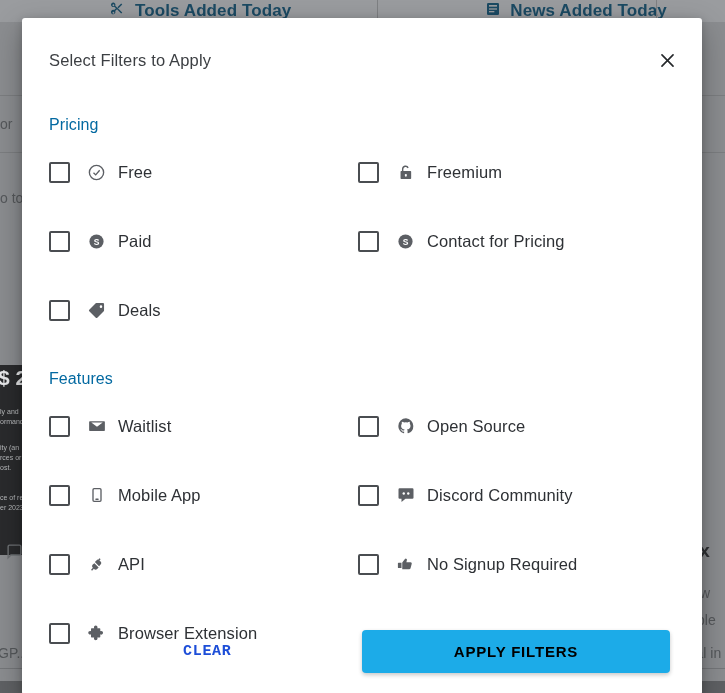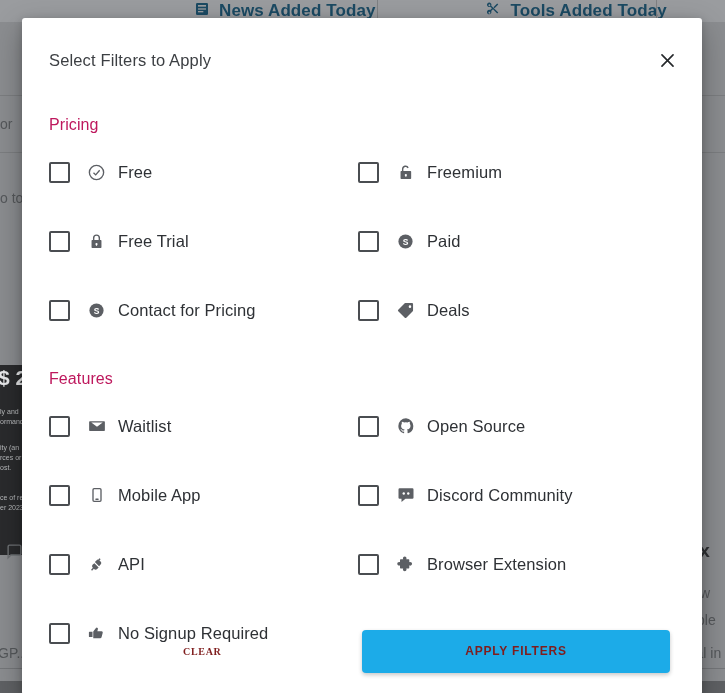--- a/index.html
+++ b/index.html
@@ -134,21 +134,21 @@
     border: none;
   }
   .close-btn svg { display: block; }
 
   .modal-body {
     padding: 0 27px;
   }
 
   .section-label {
     font-size: 16px;
-    color: #be185d;
+    color: #0369a1;
     margin-top: 26px;
     margin-bottom: 14px;
     letter-spacing: .1px;
   }
   .section-label.features { margin-top: 36px; }
 
   .grid {
     display: grid;
     grid-template-columns: 288px 1fr;
     column-gap: 0;
@@ -197,71 +197,71 @@
     right: 0;
     bottom: 0;
     height: 88px;
     display: flex;
     align-items: center;
     padding: 0 27px;
   }
   .clear-btn {
     background: none;
     border: none;
-    font-family: Liberation Serif, serif;
-    font-size: 10px;
+    font-family: Liberation Mono, monospace;
+    font-size: 15px;
     font-weight: bold;
     letter-spacing: .7px;
-    color: #7f1d1d;
+    color: #1d4ed8;
     cursor: pointer;
     padding: 10px 16px;
     margin-left: 118px;
   }
   .apply-btn {
     position: absolute;
     left: 340px;
     width: 308px;
     height: 43px;
     border: none;
     border-radius: 4px;
     background: #1cabe8;
-    color: #7f1d1d;
+    color: #000000;
     font-family: "Liberation Sans", sans-serif;
-    font-size: 12px;
+    font-size: 15px;
     font-weight: bold;
     letter-spacing: .8px;
     cursor: pointer;
     box-shadow: 0 2px 4px rgba(0,0,0,.22);
   }
 </style>
 </head>
 <body>
 
 <div id="backdrop">
 
   <div class="bg-topbar">
+    <div class="bg-stat one">
+      <span>
+        <svg width="18" height="18" viewBox="0 0 24 24" fill="#1b4a63">
+          <path d="M9.64 7.64a3 3 0 10-1.41 1.41L10.59 11 8.23 13.35a3 3 0 101.41 1.41L12 12.41l5.59 5.59 1.41-1.41-9.36-8.95zM6 7a1.2 1.2 0 112.4 0A1.2 1.2 0 016 7zm0 10a1.2 1.2 0 112.4 0A1.2 1.2 0 016 17zM14 11l5-5-1.41-1.41L12.6 9.6 14 11z"></path>
+        </svg>
+      </span>
+      <span>Tools Added Today</span>
+    </div>
     <div class="bg-stat two">
       <span>
         <svg width="16" height="16" viewBox="0 0 24 24" fill="#1b4a63">
           <rect x="3" y="3" width="18" height="18" rx="2"></rect>
           <rect x="6" y="6" width="12" height="2.5" fill="#9a9c9f"></rect>
           <rect x="6" y="11" width="12" height="2" fill="#9a9c9f"></rect>
           <rect x="6" y="15" width="8" height="2" fill="#9a9c9f"></rect>
         </svg>
       </span>
       <span>News Added Today</span>
     </div>
-    <div class="bg-stat one">
-      <span>
-        <svg width="18" height="18" viewBox="0 0 24 24" fill="#1b4a63">
-          <path d="M9.64 7.64a3 3 0 10-1.41 1.41L10.59 11 8.23 13.35a3 3 0 101.41 1.41L12 12.41l5.59 5.59 1.41-1.41-9.36-8.95zM6 7a1.2 1.2 0 112.4 0A1.2 1.2 0 016 7zm0 10a1.2 1.2 0 112.4 0A1.2 1.2 0 016 17zM14 11l5-5-1.41-1.41L12.6 9.6 14 11z"></path>
-        </svg>
-      </span>
-      <span>Tools Added Today</span>
-    </div>
     <div class="bg-divider bg-div-a"></div>
     <div class="bg-divider bg-div-b"></div>
   </div>
 
   <div class="bg-sub-rule" style="top:95px;"></div>
   <div class="bg-sub-rule" style="top:152px;"></div>
 
   <div class="bg-text" style="left:0px; top:116px;">or</div>
   <div class="bg-text" style="left:0px; top:190px;">o to</div>
 
@@ -327,29 +327,20 @@
       <div class="opt">
         <span class="cb"></span>
         <span class="opt-icon">
           <svg width="17" height="17" viewBox="0 0 24 24" fill="#5c5f64">
             <path d="M7 10V7a5 5 0 019.6-1.9l-1.9.8A3 3 0 009 7v3h10a1 1 0 011 1v9a1 1 0 01-1 1H6a1 1 0 01-1-1v-9a1 1 0 011-1h1zm5.5 4a1.5 1.5 0 00-.8 2.8V18h1.6v-1.2a1.5 1.5 0 00-.8-2.8z" fill-rule="evenodd"></path>
           </svg>
         </span>
         <span class="opt-label">Freemium</span>
       </div>
 
-      <div class="opt">
-        <span class="cb"></span>
-        <span class="opt-icon">
-          <svg width="17" height="17" viewBox="0 0 24 24" fill="#5c5f64">
-            <path d="M7 10V7a5 5 0 0110 0v3h1a1 1 0 011 1v9a1 1 0 01-1 1H6a1 1 0 01-1-1v-9a1 1 0 011-1h1zm2 0h6V7a3 3 0 00-6 0v3zm3 4a1.5 1.5 0 00-.8 2.8V18h1.6v-1.2A1.5 1.5 0 0012 14z"></path>
-          </svg>
-        </span>
-        <span class="opt-label">Free Trial</span>
-      </div>
 
       <div class="opt">
         <span class="cb"></span>
         <span class="opt-icon">
           <svg width="17" height="17" viewBox="0 0 24 24" fill="#5c5f64">
             <circle cx="12" cy="12" r="10"></circle>
             <text x="12" y="16.6" text-anchor="middle" font-family="Liberation Sans, sans-serif" font-size="12" font-weight="bold" fill="#ffffff">S</text>
           </svg>
         </span>
         <span class="opt-label">Paid</span>
@@ -431,35 +422,35 @@
             <path d="M9.1 10.3l5.9 5.9-2.1 2.1a3.1 3.1 0 01-4.4 0l-.2-.2-2.6 2.6-1.4-1.4 2.6-2.6-.2-.2a3.1 3.1 0 010-4.4l2.4-1.8z"></path>
           </svg>
         </span>
         <span class="opt-label">API</span>
       </div>
 
       <div class="opt">
         <span class="cb"></span>
         <span class="opt-icon">
           <svg width="18" height="18" viewBox="0 0 24 24" fill="#5c5f64">
-            <path d="M10.3 2a2.4 2.4 0 012.4 2.4c0 .5-.15.95-.4 1.3h3.2a.9.9 0 01.9.9v3.2c.35-.25.8-.4 1.3-.4a2.4 2.4 0 010 4.8c-.5 0-.95-.15-1.3-.4v3.2a.9.9 0 01-.9.9h-3.2c.25.35.4.8.4 1.3a2.4 2.4 0 11-4.8 0c0-.5.15-.95.4-1.3H4.9a.9.9 0 01-.9-.9v-3.2c-.35.25-.8.4-1.3.4a2.4 2.4 0 110-4.8c.5 0 .95.15 1.3.4V6.6a.9.9 0 01.9-.9h3.4a2.3 2.3 0 01-.4-1.3A2.4 2.4 0 0110.3 2z"></path>
-          </svg>
-        </span>
-        <span class="opt-label">Browser Extension</span>
-      </div>
-
-      <div class="opt">
-        <span class="cb"></span>
-        <span class="opt-icon">
-          <svg width="18" height="18" viewBox="0 0 24 24" fill="#5c5f64">
             <path d="M2 10.2h4v7.2H2a.8.8 0 01-.8-.8v-5.6a.8.8 0 01.8-.8z"></path>
             <path d="M7 10l3.6-4.6a1.5 1.5 0 012.7 1l-.8 3.1h5.6a1.6 1.6 0 011.55 2l-1.6 6a2 2 0 01-1.93 1.5H7V10z"></path>
           </svg>
         </span>
         <span class="opt-label">No Signup Required</span>
+      </div>
+
+      <div class="opt">
+        <span class="cb"></span>
+        <span class="opt-icon">
+          <svg width="18" height="18" viewBox="0 0 24 24" fill="#5c5f64">
+            <path d="M10.3 2a2.4 2.4 0 012.4 2.4c0 .5-.15.95-.4 1.3h3.2a.9.9 0 01.9.9v3.2c.35-.25.8-.4 1.3-.4a2.4 2.4 0 010 4.8c-.5 0-.95-.15-1.3-.4v3.2a.9.9 0 01-.9.9h-3.2c.25.35.4.8.4 1.3a2.4 2.4 0 11-4.8 0c0-.5.15-.95.4-1.3H4.9a.9.9 0 01-.9-.9v-3.2c-.35.25-.8.4-1.3.4a2.4 2.4 0 110-4.8c.5 0 .95.15 1.3.4V6.6a.9.9 0 01.9-.9h3.4a2.3 2.3 0 01-.4-1.3A2.4 2.4 0 0110.3 2z"></path>
+          </svg>
+        </span>
+        <span class="opt-label">Browser Extension</span>
       </div>
     </div>
   </div>
 
   <div class="modal-footer">
     <button class="clear-btn">CLEAR</button>
     <button class="apply-btn">APPLY FILTERS</button>
   </div>
 </div>
 

